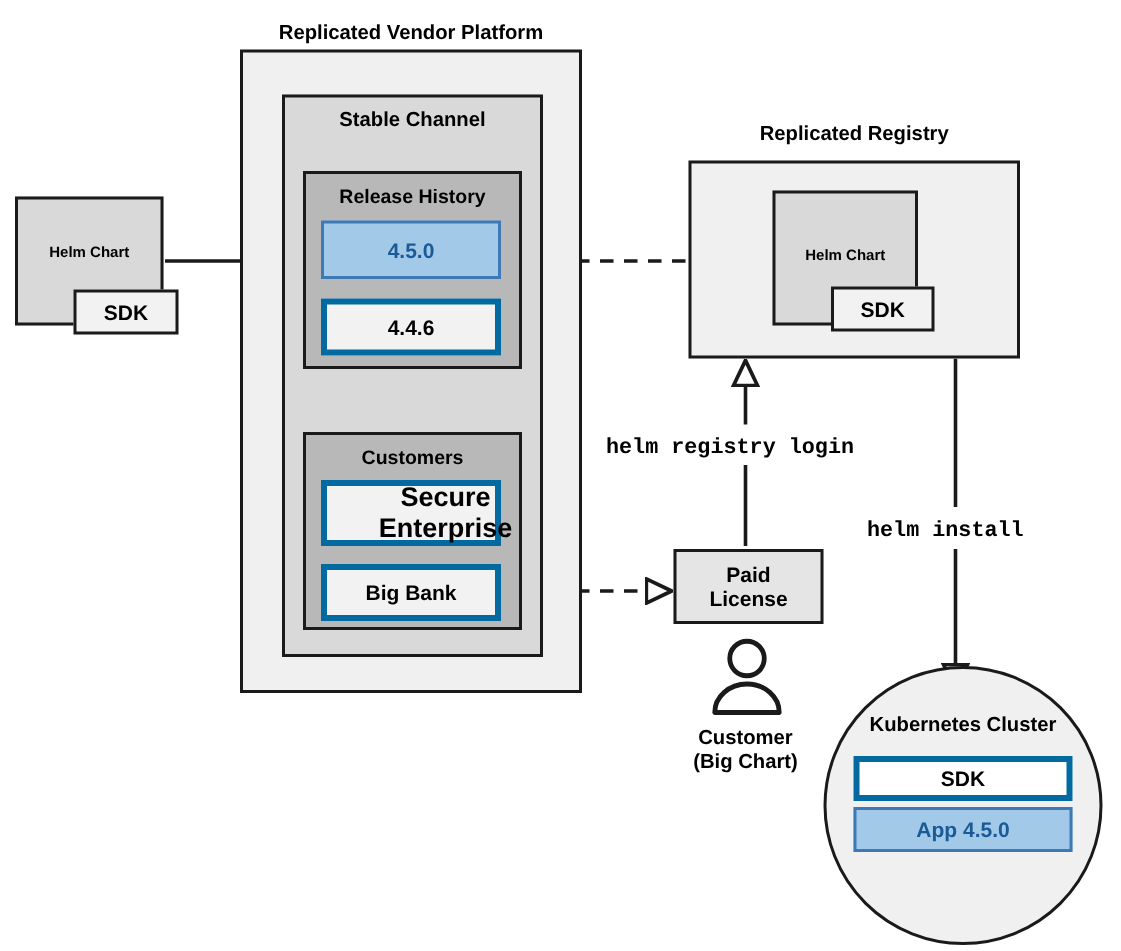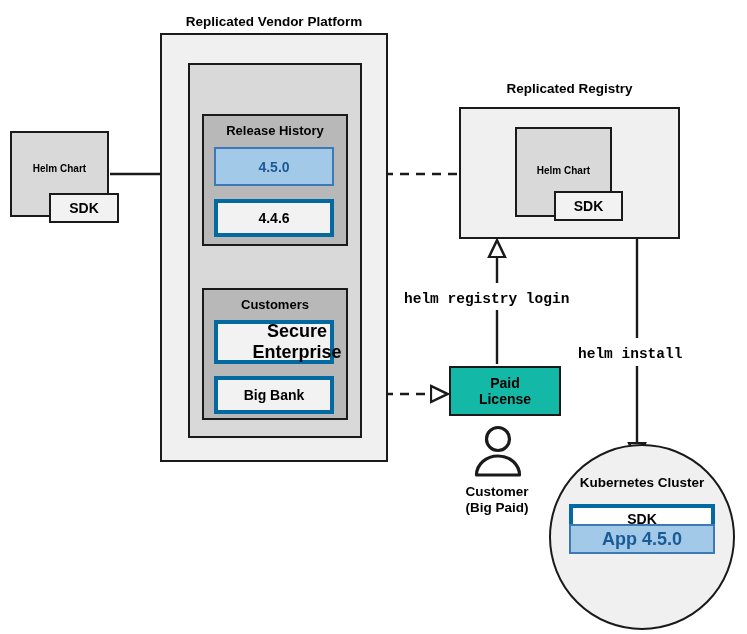--- a/index.html
+++ b/index.html
@@ -39,30 +39,30 @@
 
   #hc1-body{left:10px;top:131px;width:99px;height:86px;}
   #hc1-name{left:10px;top:163px;width:99px;}
   #hc1-sdk{left:49px;top:193px;width:70px;height:30px;}
 
   #hc2-body{left:515px;top:127px;width:97px;height:90px;}
   #hc2-name{left:515px;top:165px;width:97px;}
   #hc2-sdk{left:554px;top:191px;width:69px;height:30px;}
 
   
-  #paid-license{left:449px;top:366px;width:112px;height:50px;background:#14b8a6;
+  #paid-license{left:449px;top:366px;width:100px;height:50px;background:#e5e5e5;
                 font-size:14px;font-weight:bold;line-height:1.15;}
 
   
   #k8s-cluster{position:absolute;left:549px;top:444px;width:186px;height:186px;
                border:2px solid #1a1a1a;border-radius:50%;background:#f0f0f0;box-sizing:border-box;}
   #k8s-title{position:absolute;left:549px;top:475px;width:186px;text-align:center;
              font-size:13.5px;font-weight:bold;}
   #k8s-sdk{left:569px;top:504px;width:146px;height:30px;font-size:14px;font-weight:bold;}
-  #k8s-app{left:569px;top:524px;width:146px;height:30px;font-size:18px;font-weight:bold;}
+  #k8s-app{left:569px;top:538px;width:146px;height:30px;font-size:14px;font-weight:bold;}
 
   
   #title-vendor{left:160px;top:14px;width:228px;font-size:13.5px;}
   #title-registry{left:459px;top:81px;width:221px;font-size:13.5px;}
   #caption-customer{left:427px;top:484px;width:140px;font-size:13.5px;line-height:1.2;}
   .cmd{position:absolute;font-family:"Liberation Mono",monospace;font-size:14.5px;
        font-weight:bold;white-space:nowrap;color:#000;}
   #cmd-login{left:404px;top:291px;}
   #cmd-install{left:578px;top:346px;}
 
@@ -96,20 +96,21 @@
 
   <line x1="637" y1="239" x2="637" y2="338" stroke="#1a1a1a" stroke-width="2.4"></line>
   <line x1="637" y1="366" x2="637" y2="459" stroke="#1a1a1a" stroke-width="2.4" marker-end="url(#mk-hollow-tri)"></line>
 </svg>
 
 <div class="lbl" id="title-vendor">Replicated Vendor Platform</div>
 <div class="lbl" id="title-registry">Replicated Registry</div>
 
 <div class="node" id="vendor-platform">
   <div class="node" id="stable-channel" style="left:26px;top:28px;">
+    <div class="grp-title">Stable Channel</div>
 
     <div class="node" id="release-history" style="left:12px;top:49px;">
       <div class="grp-title">Release History</div>
     </div>
 
     <div class="node" id="customers-group" style="left:12px;top:223px;">
       <div class="grp-title">Customers</div>
     </div>
   </div>
 </div>
@@ -140,21 +141,21 @@
     <span>License</span>
   </span>
 </div>
 
 <svg class="person" style="left:470px;top:425px;" width="56" height="56" viewBox="0 0 56 56">
   <circle cx="28" cy="14" r="11.5" fill="#ffffff" stroke="#1a1a1a" stroke-width="3.2"></circle>
   <path d="M 6.5 50 a 21.5 19 0 0 1 43 0 z" fill="#ffffff" stroke="#1a1a1a" stroke-width="3.2" stroke-linejoin="round"></path>
 </svg>
 <div class="lbl" id="caption-customer">
   <span>Customer</span><br>
-  <span>(Big Paid)</span>
+  <span>(Big Chart)</span>
 </div>
 
 <div class="cmd" id="cmd-login">helm registry login</div>
 <div class="cmd" id="cmd-install">helm install</div>
 
 <div id="k8s-cluster"></div>
 <div id="k8s-title">Kubernetes Cluster</div>
 <div class="leaf ctr" id="k8s-sdk" style="background:#ffffff;">SDK</div>
 <div class="leaf ctr blue" id="k8s-app">App 4.5.0</div>
 

